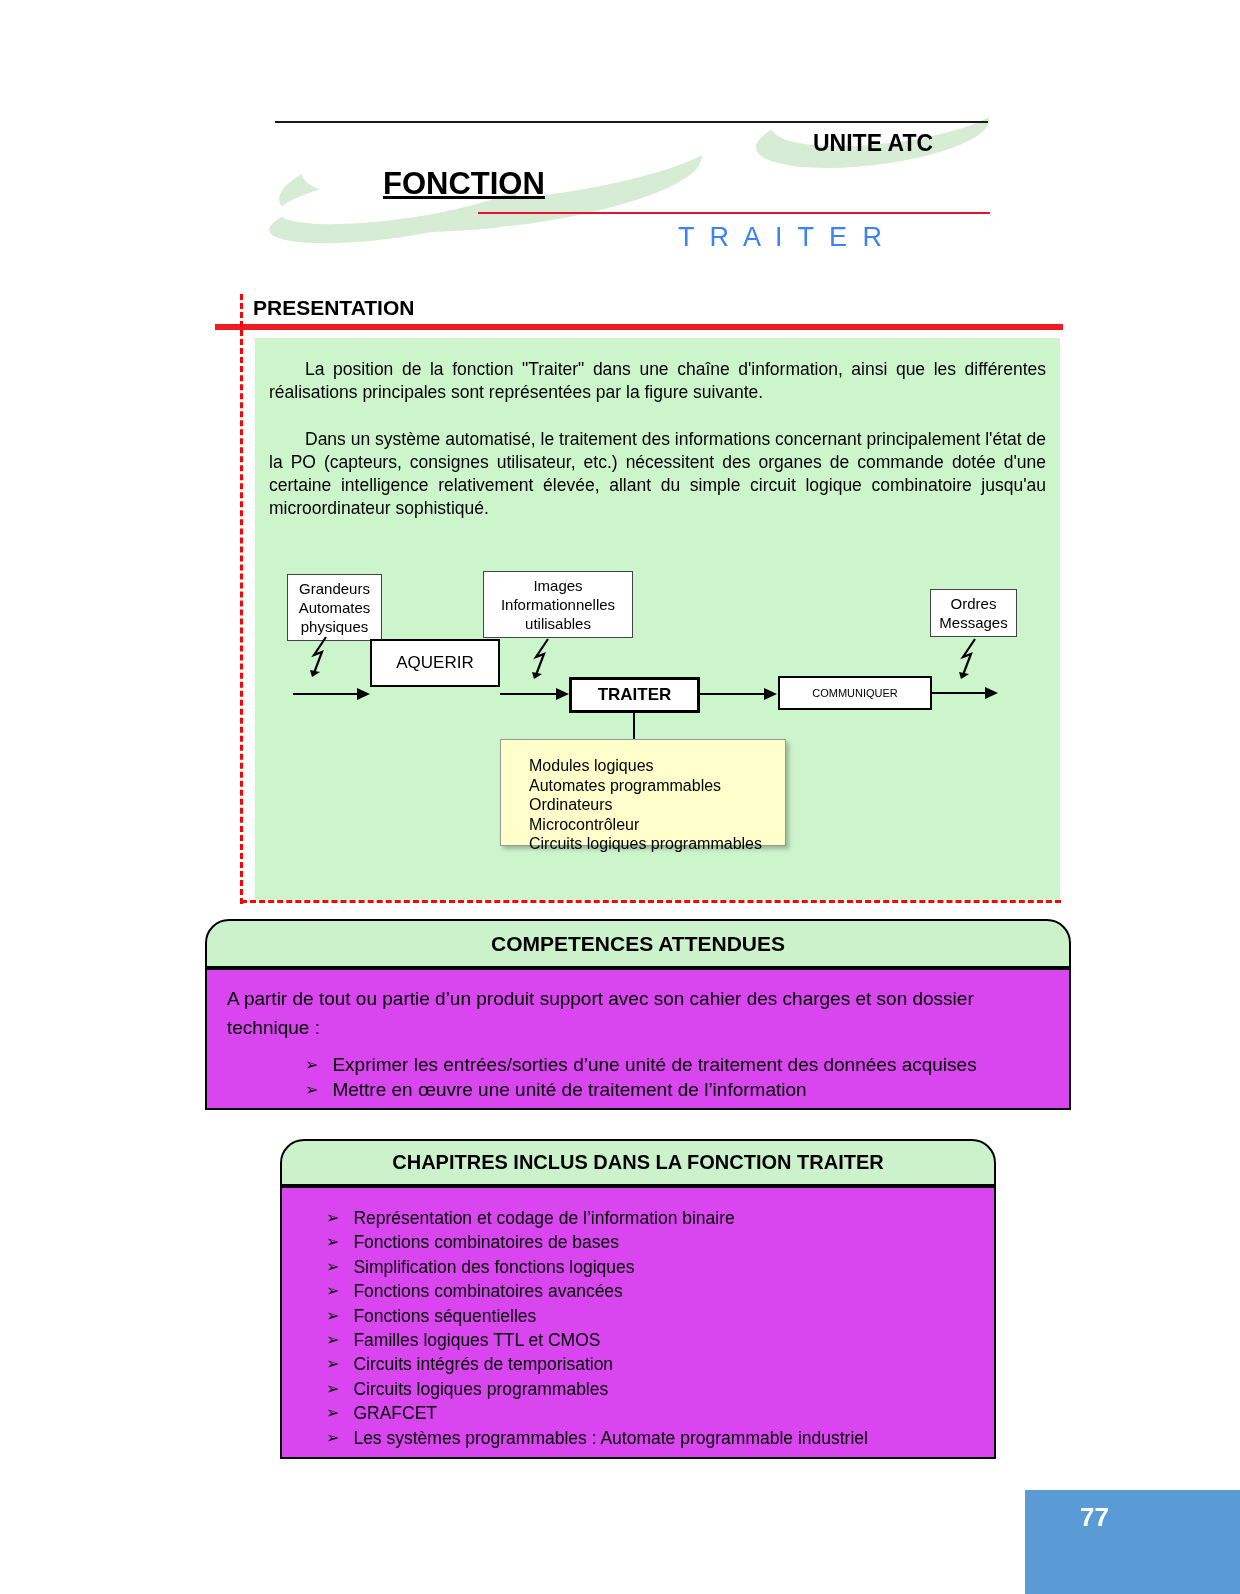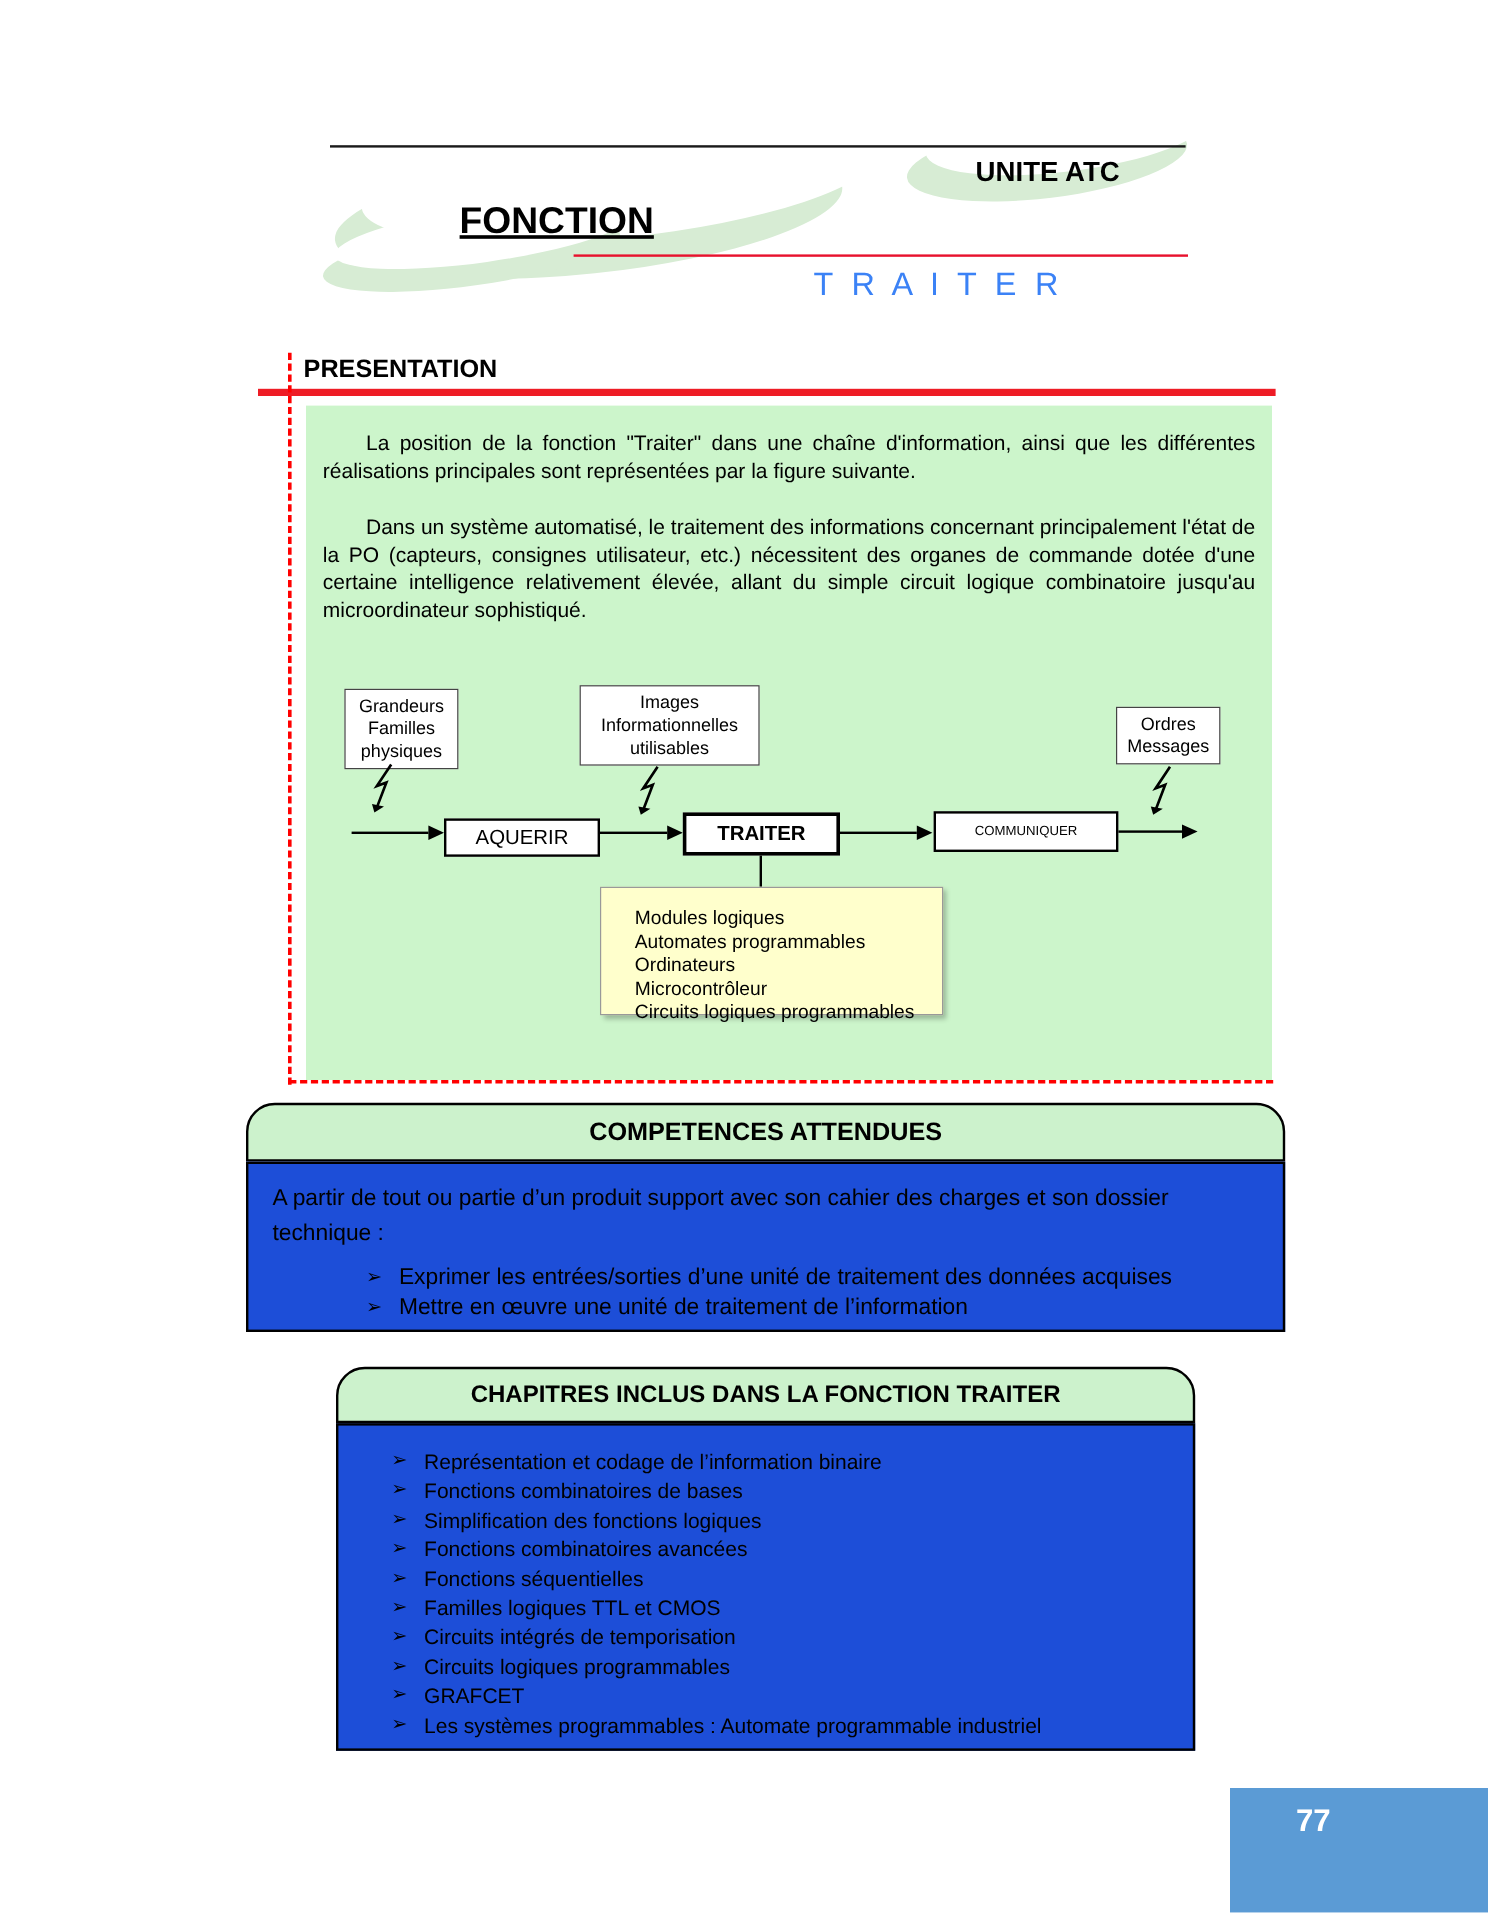--- a/index.html
+++ b/index.html
@@ -35,30 +35,30 @@
   .greenbox p + p { margin-top:24px; }
 
   .diag-label { position:absolute; background:#fff; border:1px solid #444; text-align:center; white-space:pre-line; font-size:15px; line-height:19px; padding:4px 3px; z-index:4; }
   .lbl-grandeurs { left:287px; top:574px; width:95px; }
   .lbl-images { left:483px; top:571px; width:150px; }
   .lbl-ordres { left:930px; top:589px; width:87px; }
 
   .flow-line { position:absolute; height:2px; background:#000; z-index:4; }
   .arrowhead { position:absolute; width:0; height:0; border-left:13px solid #000; border-top:6px solid transparent; border-bottom:6px solid transparent; z-index:4; }
   .flow-box { position:absolute; background:#fff; border:2px solid #000; display:flex; align-items:center; justify-content:center; font-size:17px; z-index:4; }
-  .box-aquerir { left:370px; top:682px; width:130px; height:32px;text-align:right; }
+  .box-aquerir { left:370px; top:639px; width:130px; height:48px;text-align:right; }
   .box-traiter { left:569px; top:677px; width:131px; height:36px; border-width:3px; font-weight:bold; }
   .box-communiquer { left:778px; top:676px; width:154px; height:34px; font-size:11px; }
   .vconnect { position:absolute; left:633px; top:713px; width:2px; height:26px; background:#000; z-index:4; }
 
   .yellowbox { position:absolute; left:500px; top:739px; width:286px; height:107px; background:#ffffcc; border:1px solid #999; box-shadow:3px 3px 4px rgba(0,0,0,0.25); padding:16px 6px 0 28px; z-index:4; }
   .yellowbox div { font-size:16px; line-height:19.5px; }
 
   .sec-header { position:absolute; background:#ccf2cc; border:2px solid #000; border-radius:24px 24px 0 0; display:flex; align-items:center; justify-content:center; font-size:21px; font-weight:bold; z-index:2; }
-  .sec-body { position:absolute; background:#1d4ed8; border:2px solid #000; z-index:2; }
+  .sec-body { position:absolute; background:#d946ef; border:2px solid #000; z-index:2; }
 
   .comp-header { left:205px; top:919px; width:866px; height:49px; }
   .comp-body { left:205px; top:968px; width:866px; height:142px; padding:14px 20px 0 20px; }
   .comp-body .intro { font-size:19px; line-height:29px; }
   .bullet-row { display:flex; align-items:flex-start; gap:14px; font-size:19px; line-height:25px; }
   .comp-body .bullets { margin-left:78px; margin-top:10px; }
   .bullet { font-size:16px; line-height:25px; }
 
   .chap-header { left:280px; top:1139px; width:716px; height:47px; font-size:20px; }
   .chap-body { left:280px; top:1186px; width:716px; height:273px; padding:18px 16px 0 44px; }
@@ -88,21 +88,21 @@
   <div class="dash-h"></div>
 
   <div class="greenbox">
     <div class="text">
       <p>La position de la fonction "Traiter" dans une chaîne d'information, ainsi que les différentes réalisations principales sont représentées par la figure suivante.</p>
       <p>Dans un système automatisé, le traitement des informations concernant principalement l'état de la PO (capteurs,  consignes utilisateur, etc.) nécessitent des organes de commande dotée d'une certaine intelligence relativement élevée, allant du simple circuit logique combinatoire jusqu'au microordinateur sophistiqué.</p>
     </div>
   </div>
 
   <div class="diag-label lbl-grandeurs">Grandeurs
-Familles
+Automates
 physiques</div>
   <div class="diag-label lbl-images">Images
 Informationnelles
 utilisables</div>
   <div class="diag-label lbl-ordres">Ordres
 Messages</div>
 
   <svg class="abs" style="left:306px; top:634px; z-index:4;" width="30" height="52" viewBox="0 0 30 52">
     <path d="M20,3 L8,21 L16,18 L8,39" fill="none" stroke="#000" stroke-width="2.2"></path>
     <path d="M6,43 l8,-5 l-10,-2 z" fill="#000"></path>

